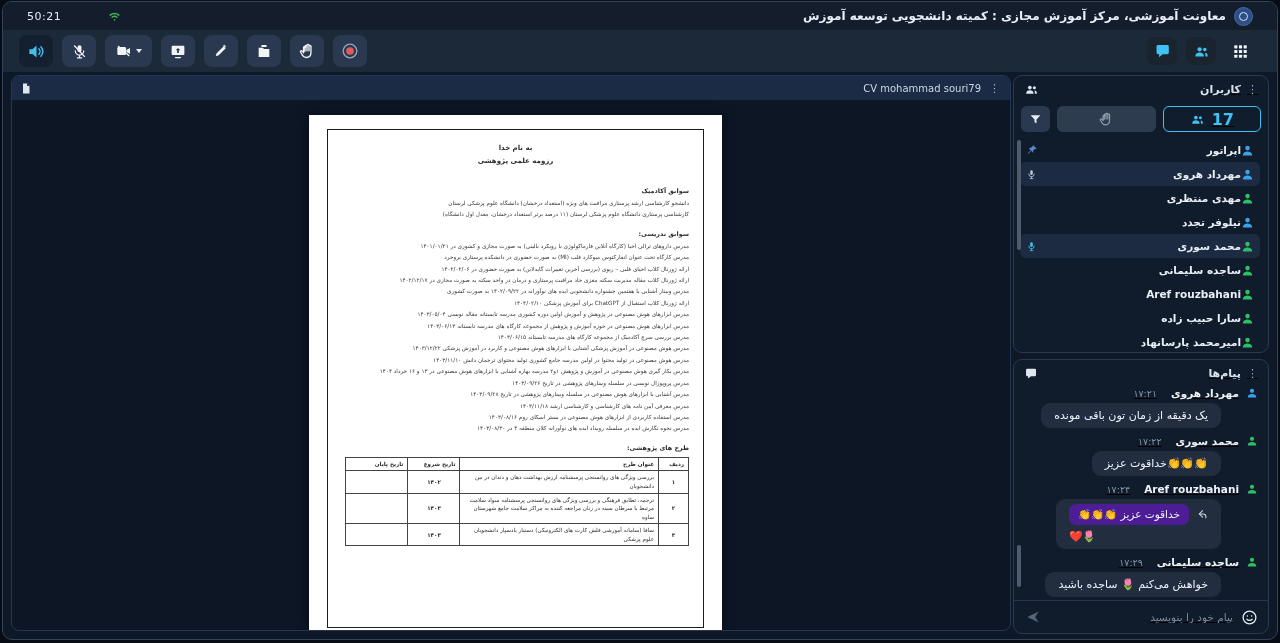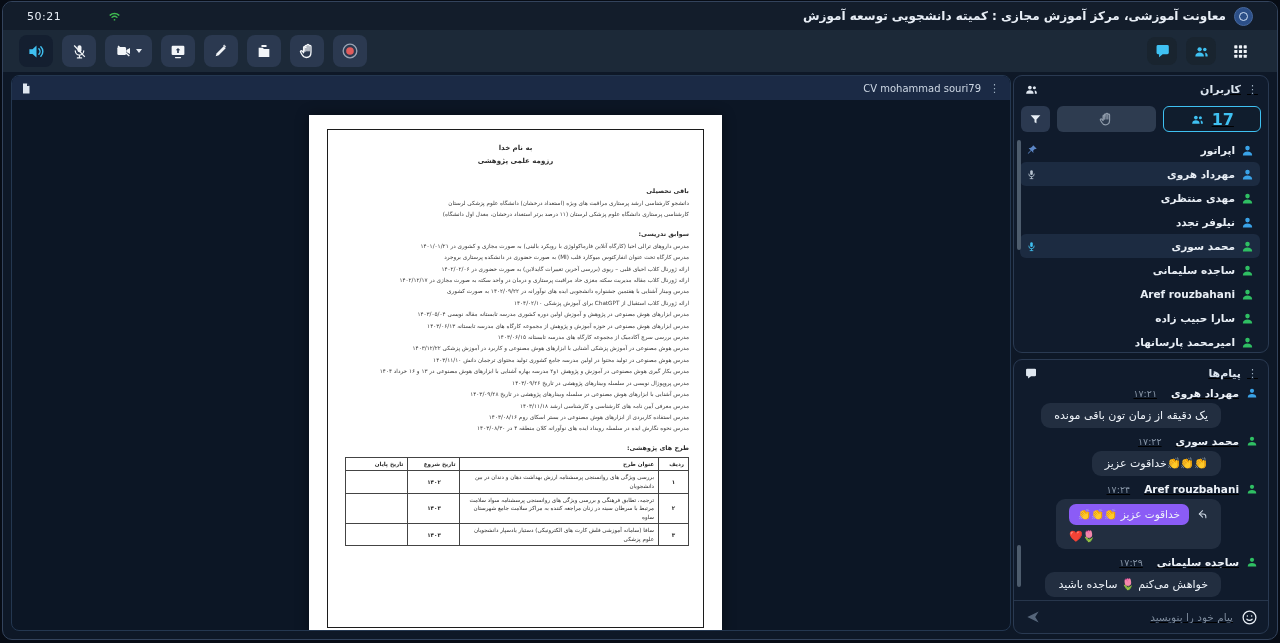--- a/index.html
+++ b/index.html
@@ -66,37 +66,37 @@
   .white-ic { color:#dfe7f0; }
 
   .filter-row { display:flex; gap:7px; padding:6px 7px 4px; }
   .fbtn { height:26px; border-radius:6px; display:flex; align-items:center; justify-content:center; cursor:pointer; }
   .fbtn.funnel { width:30px; background:#2b3950; color:#e8eef5; }
   .fbtn.hand { width:101px; background:#2e3c50; color:#8e9aa9; }
   .fbtn.count { width:101px; background:#101d2d; border:1px solid #3fc1f2; color:#3fc1f2;
                 gap:7px; font-size:16px; font-weight:bold; }
 
   .ulist { position:absolute; top:62px; left:6px; right:6px; bottom:4px; direction:rtl; padding-right:2px; }
-  .urow { height:24px; display:flex; align-items:center; gap:6px; padding:0 6px; border-radius:6px; }
+  .urow { height:24px; display:flex; align-items:center; gap:0; padding:0 6px; border-radius:6px; }
   .urow.hl { background:#1c2b41; }
   .uname { color:#e9eff6; font-size:10.5px; font-weight:bold; flex:1; }
   .av { flex:0 0 13px; }
   .av.blue { color:#3aa3e8; } .av.green { color:#2fbf63; }
   .rowic { color:#b9c5d2; } .rowic.cyan { color:#3fc1f2; } .rowic.pin { color:#5b86c6; }
   .uscroll { position:absolute; left:3px; top:64px; width:4px; height:110px; border-radius:2px; background:#4d5c6d; }
 
   .mlist { flex:1; overflow:hidden; direction:rtl; padding:0 10px 0 16px; }
   .mname-row { display:flex; align-items:center; gap:6px; margin:7px 0 4px; }
   .mname { color:#eef3f9; font-size:10.5px; font-weight:bold; }
   .mtime { color:#8795a6; font-size:9.5px; margin-right:8px; }
   .bubble { background:#222e40; border-radius:9px; padding:5px 13px; color:#eef3f9;
             font-size:11px; display:inline-block; max-width:205px; margin-right:37px; line-height:15px; }
   .quote-wrap { display:flex; align-items:center; gap:6px; }
   .reply-ic { color:#cbd5e1; }
-  .quote { background:#8b5cf6; border-radius:7px; padding:3px 9px; font-size:10.5px; }
+  .quote { background:#4c1d95; border-radius:7px; padding:3px 9px; font-size:10.5px; }
   .emoji-row { text-align:left; font-size:11px; margin-top:4px; }
   .clap { color:#e8a33d;text-align:right; }
   .mscroll { position:absolute; left:3px; bottom:46px; width:4px; height:42px; border-radius:2px; background:#4d5c6d; }
 
   .minput { height:33px; border-top:1px solid #27364c; display:flex; align-items:center;
             direction:rtl; gap:8px; padding:0 10px; }
   .minput input { flex:1; background:transparent; border:none; outline:none; color:#cfd9e5;
                   font-size:10.5px; direction:rtl; font-family:"DejaVu Sans", sans-serif; }
   .minput input::placeholder { color:#7c8a9b; }
   .send-ic { color:#55657a; cursor:pointer; }
@@ -244,21 +244,21 @@
         <span>CV mohammad souri79</span>
         <span class="kebab">⋮</span>
       </span>
     </div>
 
     <div class="page">
       <div class="cv">
         <div class="cv-center">به نام خدا</div>
         <div class="cv-center">رزومه علمی پژوهشی</div>
         <div style="height:10px"></div>
-        <div class="cv-h">باقی تحصیلی</div>
+        <div class="cv-h">سوابق آکادمیک</div>
         <div class="cv-line">دانشجو کارشناسی ارشد پرستاری مراقبت های ویژه (استعداد درخشان) دانشگاه علوم پزشکی لرستان</div>
         <div class="cv-line">کارشناسی پرستاری دانشگاه علوم پزشکی لرستان (۱۱ درصد برتر استعداد درخشان، معدل اول دانشگاه)</div>
         <div class="cv-h">سوابق تدریسی:</div>
         <div class="cv-line">مدرس داروهای ترالی احیا (کارگاه آنلاین فارماکولوژی با رویکرد بالینی) به صورت مجازی و کشوری در ۱۴۰۱/۰۱/۲۱</div>
         <div class="cv-line">مدرس کارگاه تحت عنوان انفارکتوس میوکارد قلب (MI) به صورت حضوری در دانشکده پرستاری بروجرد</div>
         <div class="cv-line">ارائه ژورنال کلاب احیای قلبی – ریوی (بررسی آخرین تغییرات گایدلاین) به صورت حضوری در ۱۴۰۲/۰۲/۰۶</div>
         <div class="cv-line">ارائه ژورنال کلاب مقاله مدیریت سکته مغزی حاد مراقبت پرستاری و درمان در واحد سکته به صورت مجازی در ۱۴۰۲/۱۲/۱۷</div>
         <div class="cv-line">مدرس وبینار آشنایی با هفتمین جشنواره دانشجویی ایده های نوآورانه در ۱۴۰۲/۰۹/۲۲ به صورت کشوری</div>
         <div class="cv-line">ارائه ژورنال کلاب استقبال از ChatGPT برای آموزش پزشکی ۱۴۰۴/۰۲/۱۰</div>
         <div class="cv-line">مدرس ابزارهای هوش مصنوعی در پژوهش و آموزش اولین دوره کشوری مدرسه تابستانه مقاله نویسی ۱۴۰۳/۰۵/۰۴</div>

